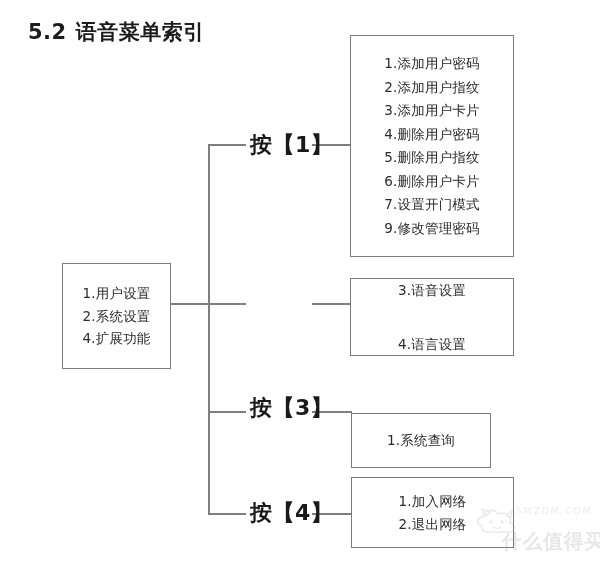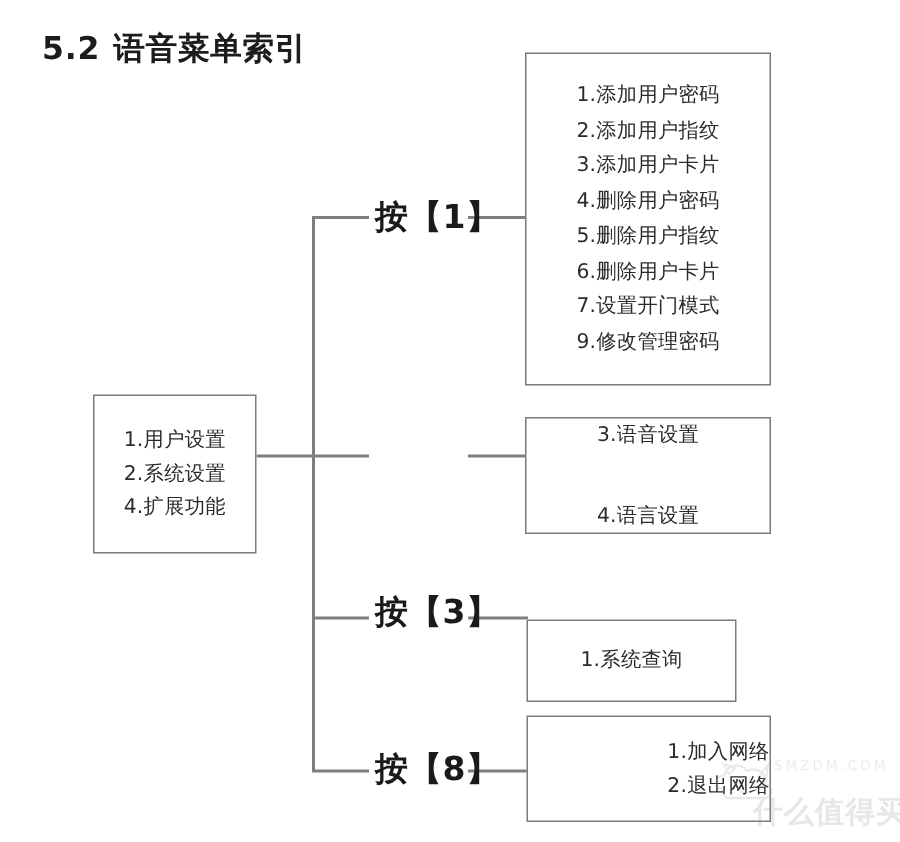--- a/index.html
+++ b/index.html
@@ -47,21 +47,21 @@
     font-size: 13.5px;
     line-height: 22.5px;
     white-space: nowrap;
     letter-spacing: 0.2px;
   }
 
   #box-root  { left: 62px;  top: 263px; width: 109px; height: 106px; }
   #box-b1    { left: 350px; top: 35px;  width: 164px; height: 222px; }
   #box-b2    { left: 350px; top: 278px; width: 164px; height: 78px; justify-content: space-between;  }
   #box-b3    { left: 351px; top: 385px; width: 140px; height: 55px; margin-top: 28px;  }
-  #box-b4    { left: 351px; top: 477px; width: 163px; height: 71px; align-items: flex-end;  }
+  #box-b4    { left: 351px; top: 477px; width: 163px; height: 71px;  }
 
   #box-b1 .line { line-height: 23.5px; }
 
   
   .key-label {
     position: absolute;
     font-size: 22px;
     font-weight: bold;
     color: #1a1a1a;
     white-space: nowrap;
@@ -148,21 +148,21 @@
   <div class="ln ln-h" id="ln-k4"></div>
 
   <div class="node-box" id="box-root">
     <div class="line">1.用户设置</div>
     <div class="line">2.系统设置</div>
     <div class="line">4.扩展功能</div>
   </div>
 
   <div class="key-label" id="key-1">按【1】</div>
   <div class="key-label" id="key-3">按【3】</div>
-  <div class="key-label" id="key-4">按【8】</div>
+  <div class="key-label" id="key-4">按【4】</div>
 
   <div class="node-box" id="box-b1">
     <div class="line">1.添加用户密码</div>
     <div class="line">2.添加用户指纹</div>
     <div class="line">3.添加用户卡片</div>
     <div class="line">4.删除用户密码</div>
     <div class="line">5.删除用户指纹</div>
     <div class="line">6.删除用户卡片</div>
     <div class="line">7.设置开门模式</div>
     <div class="line">9.修改管理密码</div>

